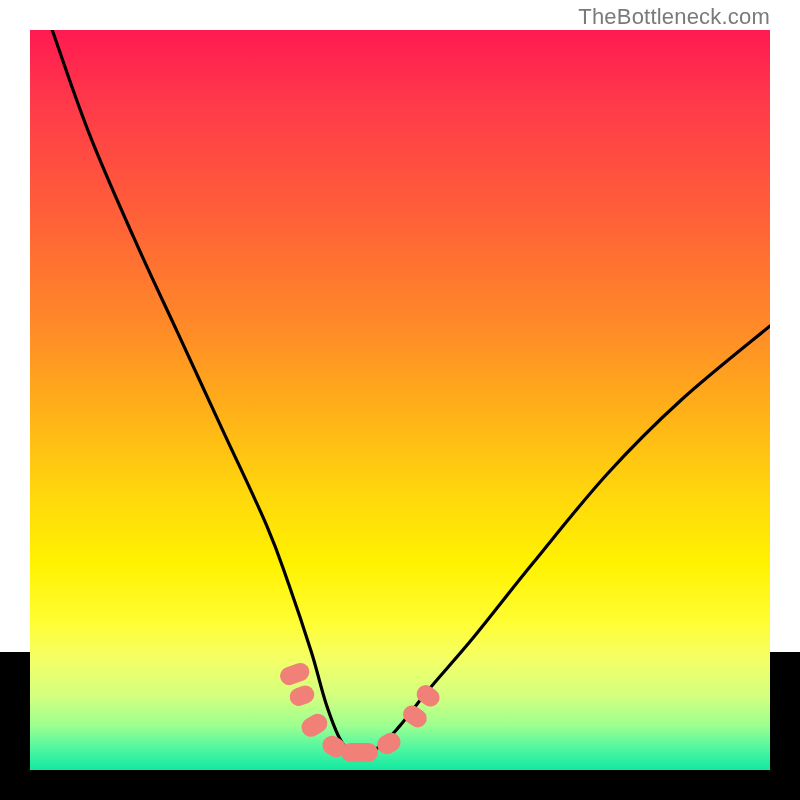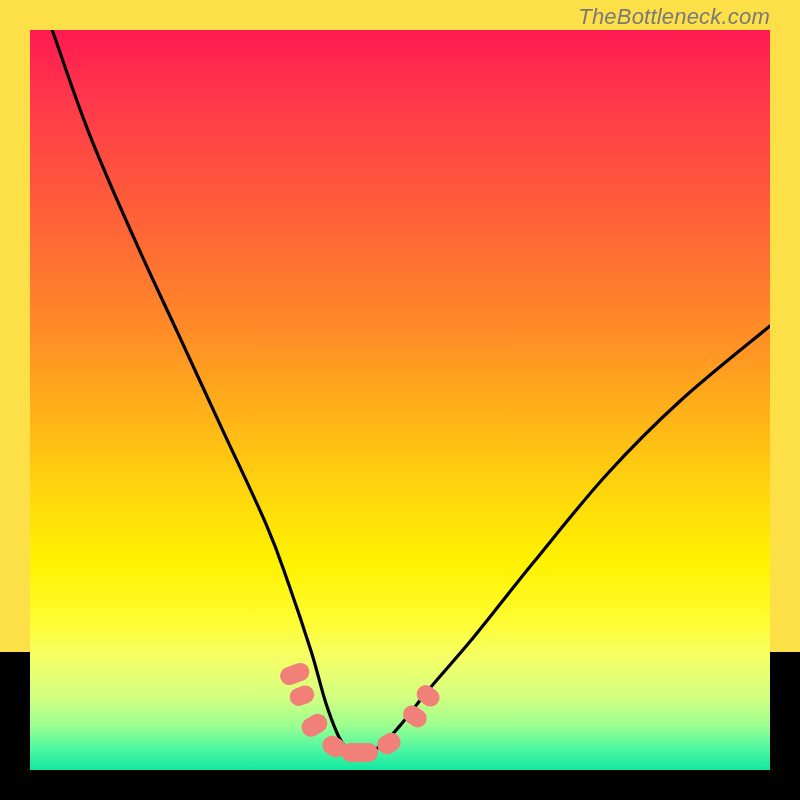--- a/index.html
+++ b/index.html
@@ -8,22 +8,21 @@
     width: 800px;
     height: 800px;
     background: #000;
     overflow: hidden;
     font-family: Arial, Helvetica, sans-serif;
   }
   .frame {
     position: relative;
     width: 800px;
     height: 652px;
-    background: #fde047;
-    font-style: italic;
+    background: #ffffff;
   }
   .plot-area {
     position: absolute;
     left: 30px;
     top: 30px;
     width: 740px;
     height: 740px;
     
     background: linear-gradient(
       to bottom,

